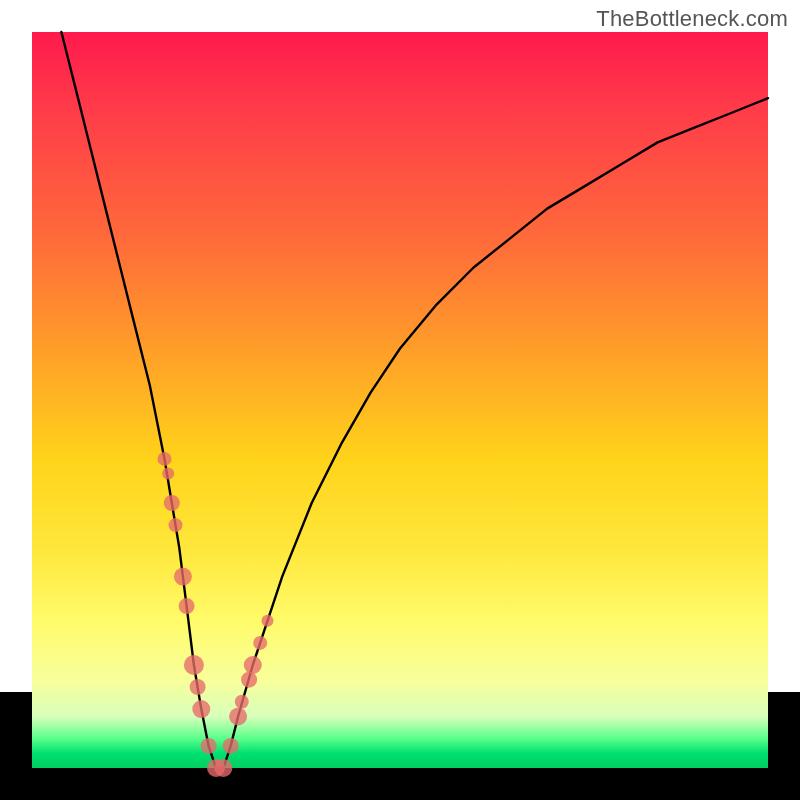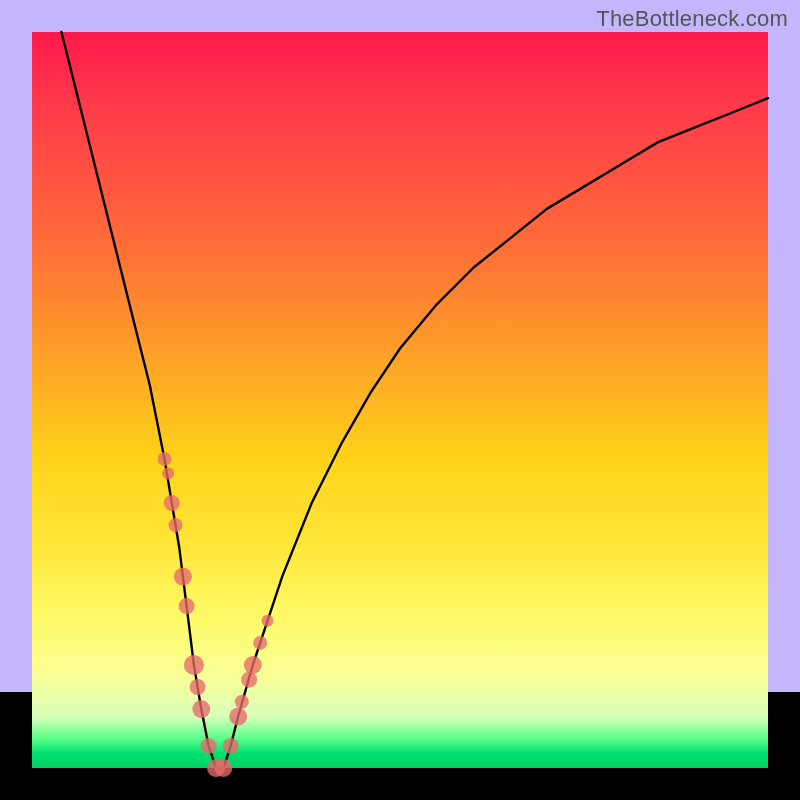--- a/index.html
+++ b/index.html
@@ -10,21 +10,21 @@
     background: #000;
     overflow: hidden;
     font-family: Arial, Helvetica, sans-serif;
   }
   .frame {
     position: absolute;
     top: 0;
     left: 0;
     width: 800px;
     height: 692px;
-    background: #c4b5fd;
+    background: #ffffff;
   }
   .plot-area {
     position: absolute;
     top: 32px;
     left: 32px;
     width: 736px;
     height: 736px;
     
     background: linear-gradient(
       to bottom,

